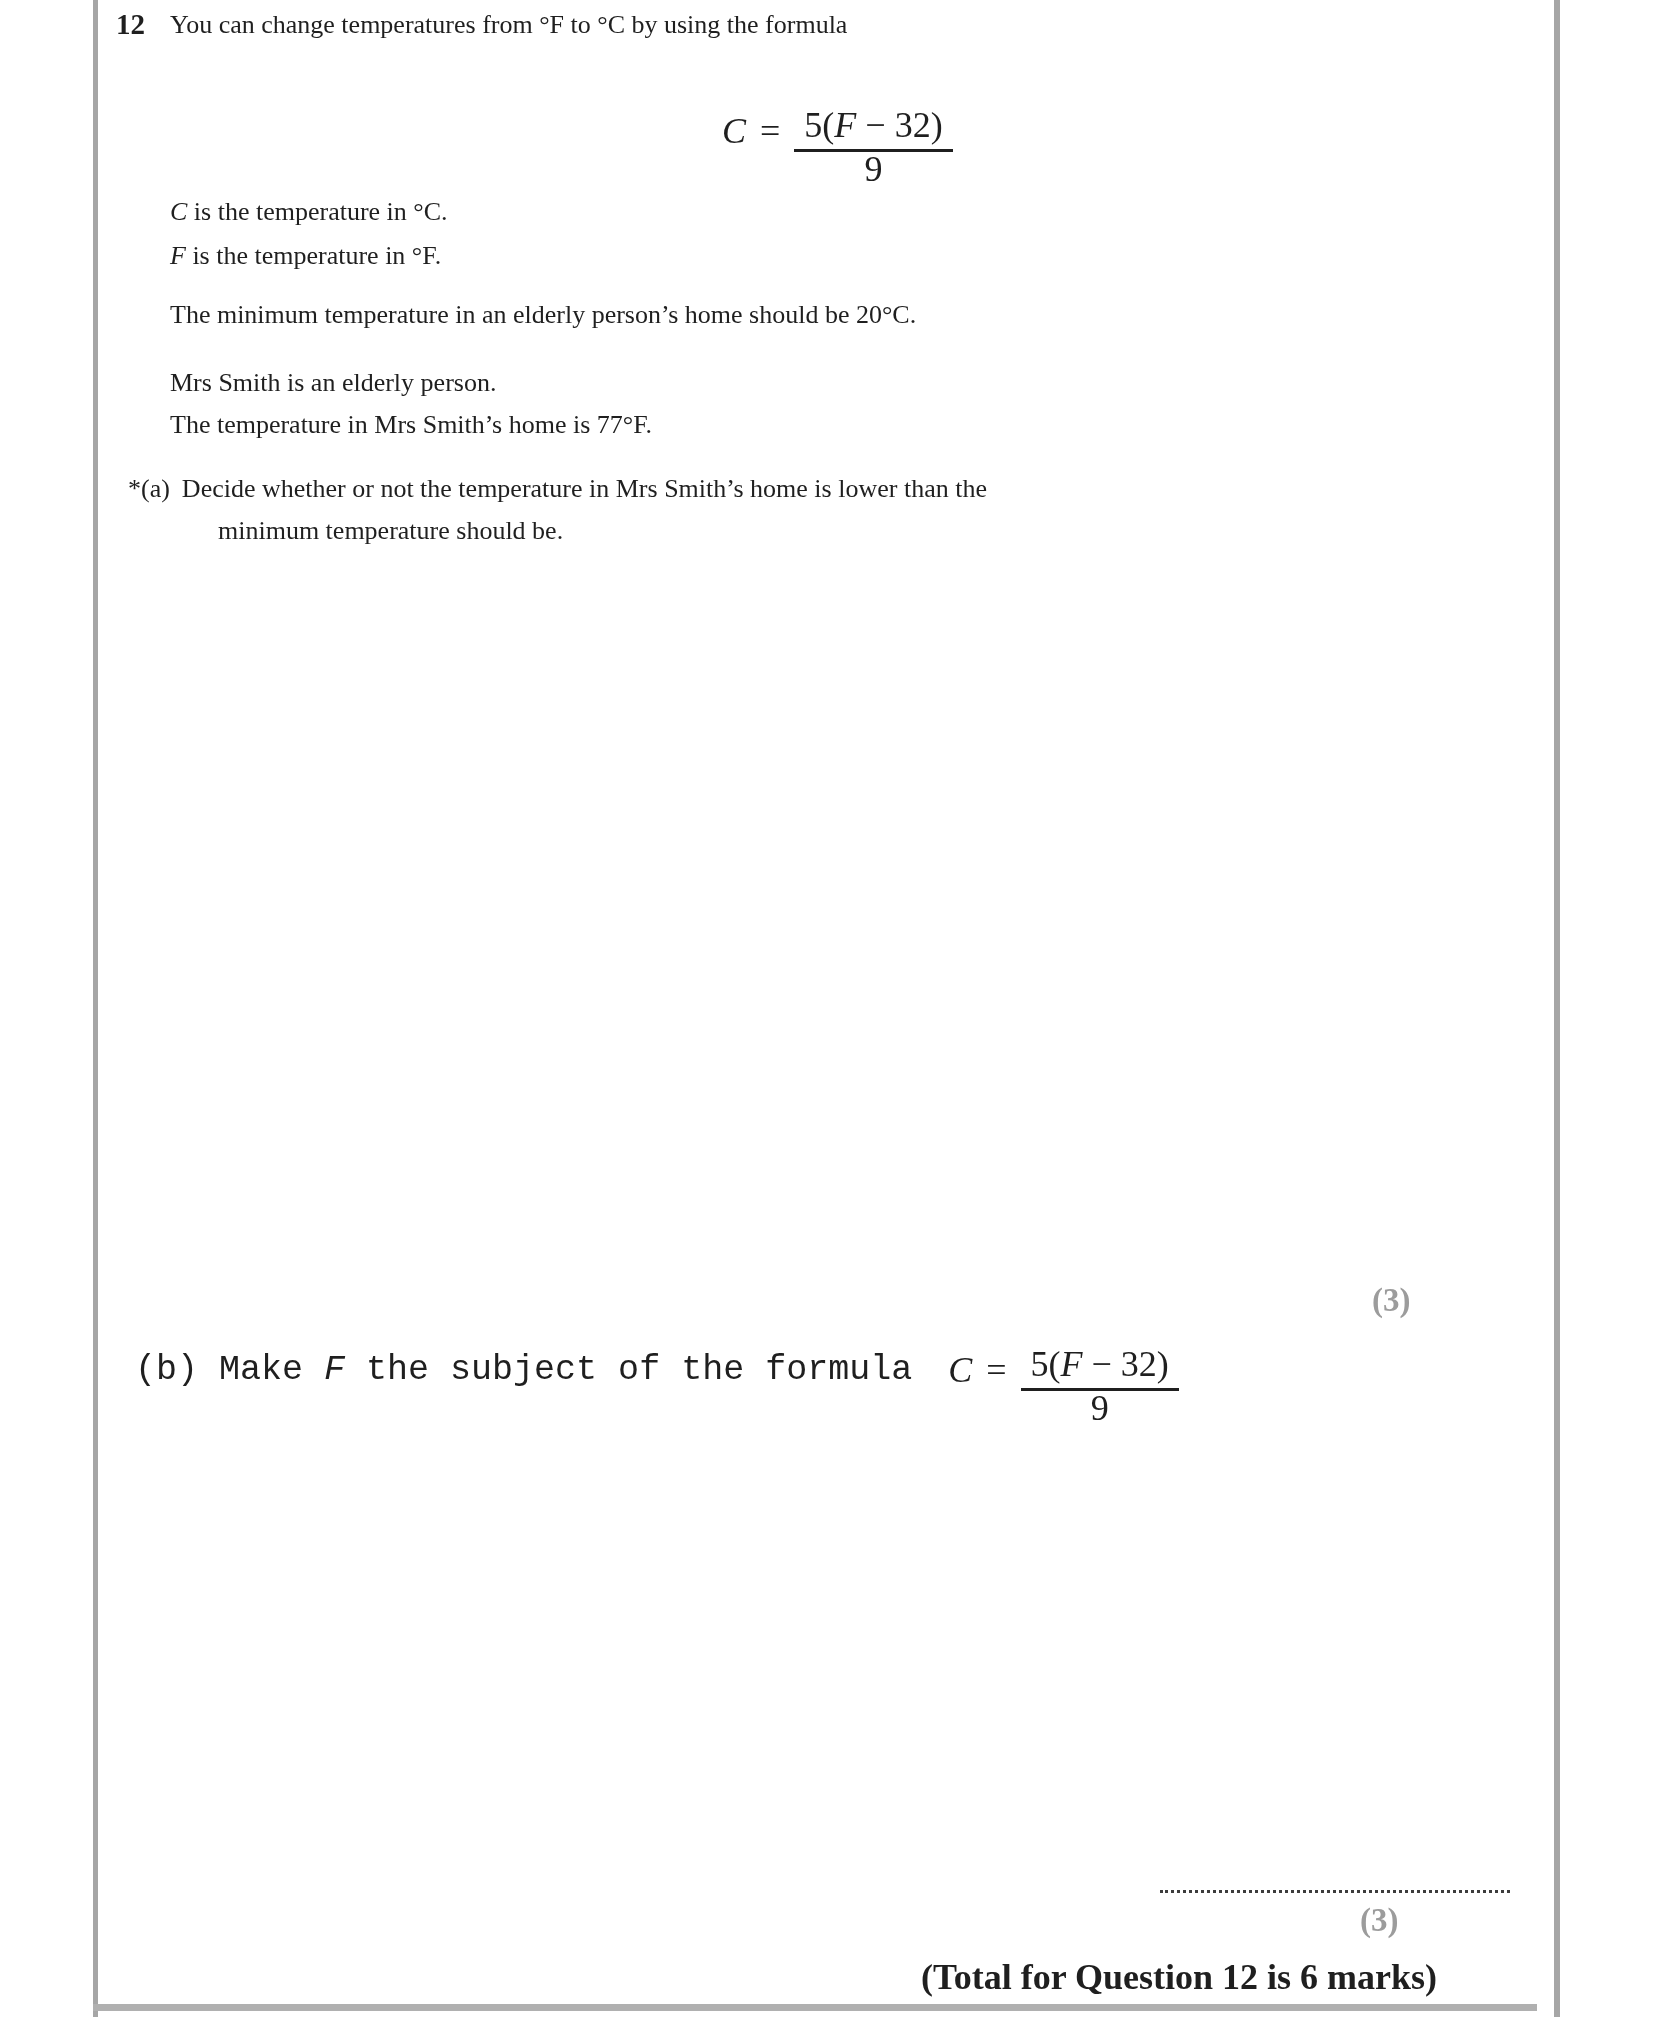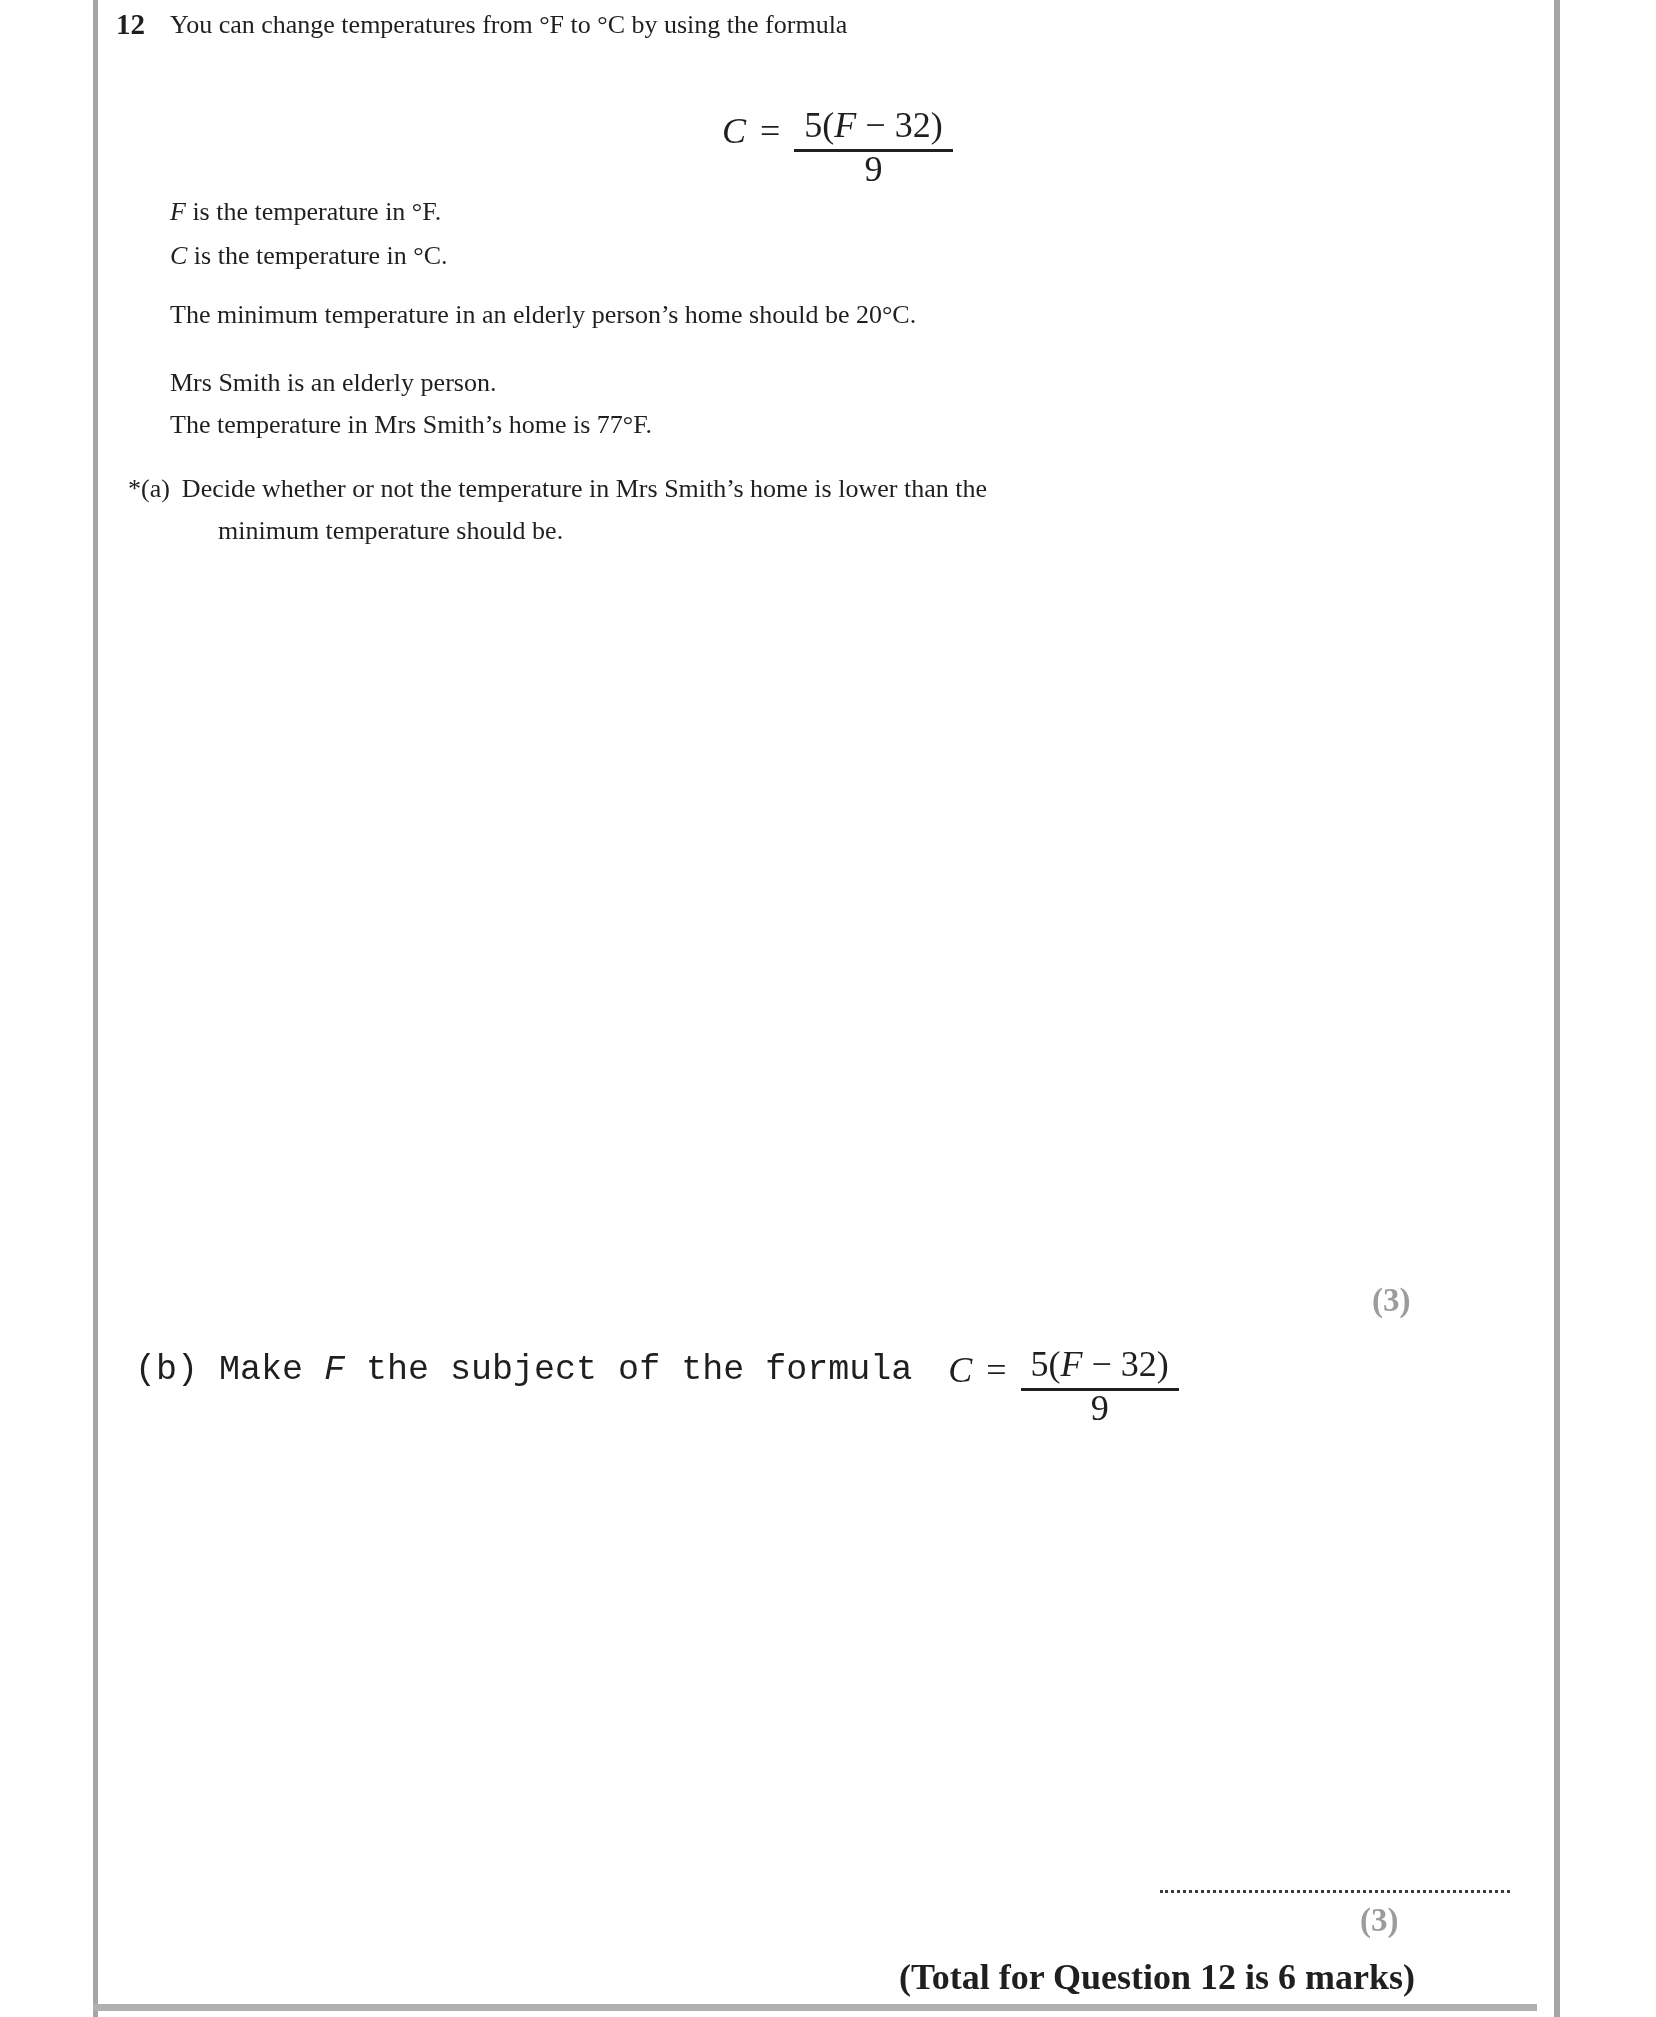--- a/index.html
+++ b/index.html
@@ -83,20 +83,21 @@
   .answer-space-a { left: 110px; top: 565px;  width: 1430px; height: 700px; }
   .answer-space-b { left: 110px; top: 1440px; width: 1430px; height: 420px; }
 
   .total-line {
     left: 0; top: 1956px; width: 1415px;
     text-align: right;
     font-weight: bold;
     font-size: 36px;
     line-height: 42px;
     white-space: nowrap;
+    padding-left: 22px;
   }
 </style>
 </head>
 <body>
 
 <div class="abs edge-left"></div>
 <div class="abs edge-right"></div>
 <div class="abs bottom-rule"></div>
 
 <div class="abs body-text q-number">12</div>
@@ -105,22 +106,22 @@
 <div class="abs formula formula-1">
   <span class="f-lhs">C</span>
   <span class="f-eq">=</span>
   <span class="frac">
     <span class="num"><span>5(</span><span class="var">F</span><span> − 32)</span></span>
     <span class="den" style="display:block">9</span>
   </span>
 </div>
 
 <div class="abs body-text definitions">
+  <div><span class="var">C</span><span> is the temperature in °C.</span></div>
   <div><span class="var">F</span><span> is the temperature in °F.</span></div>
-  <div><span class="var">C</span><span> is the temperature in °C.</span></div>
 </div>
 
 <div class="abs body-text stmt-min">The minimum temperature in an elderly person’s home should be 20°C.</div>
 <div class="abs body-text stmt-mrs">
   <div>Mrs Smith is an elderly person.</div>
   <div>The temperature in Mrs Smith’s home is 77°F.</div>
 </div>
 
 <div class="abs body-text part-a">
   <div><span class="part-a-label">*(a)</span><span>Decide whether or not the temperature in Mrs Smith’s home is lower than the</span></div>

